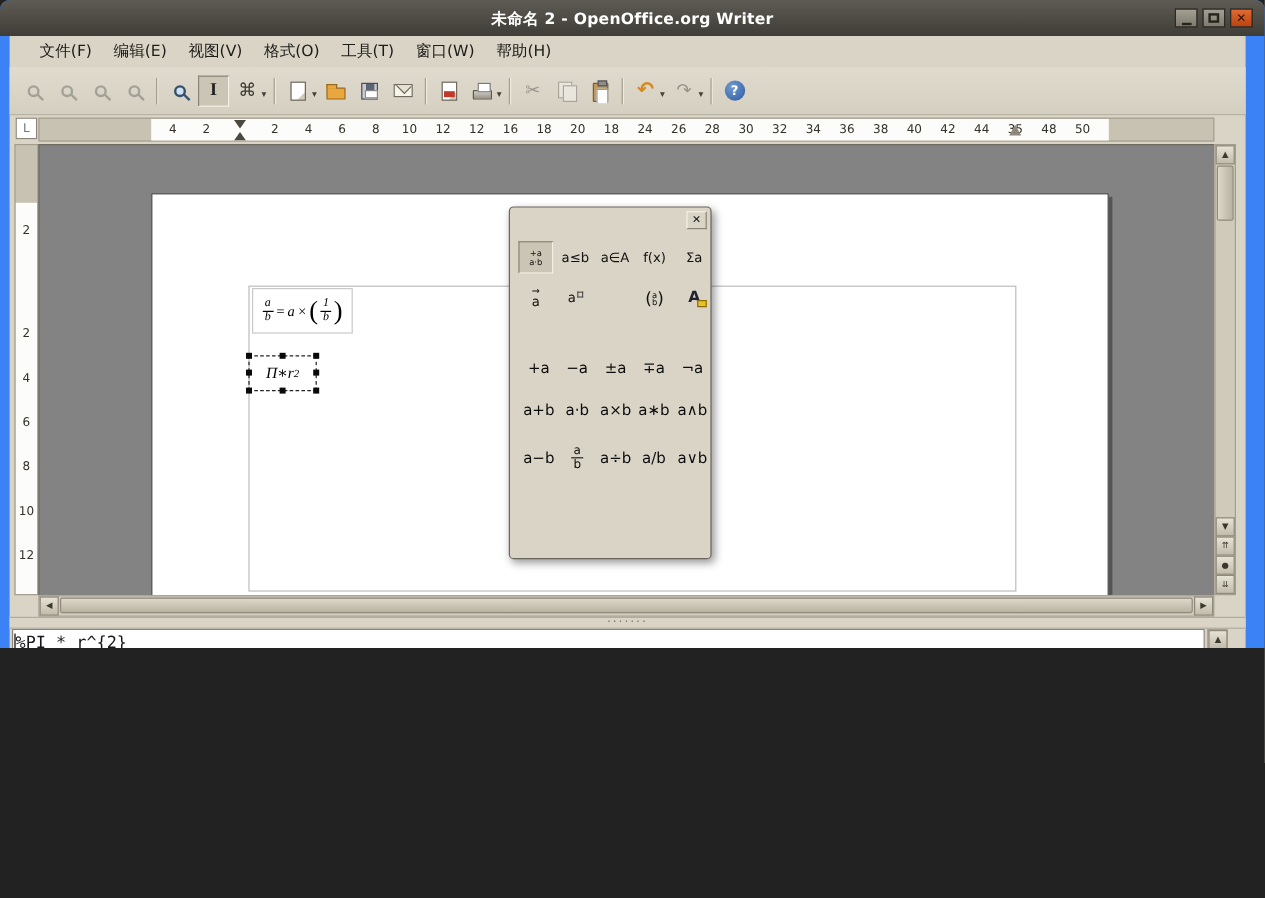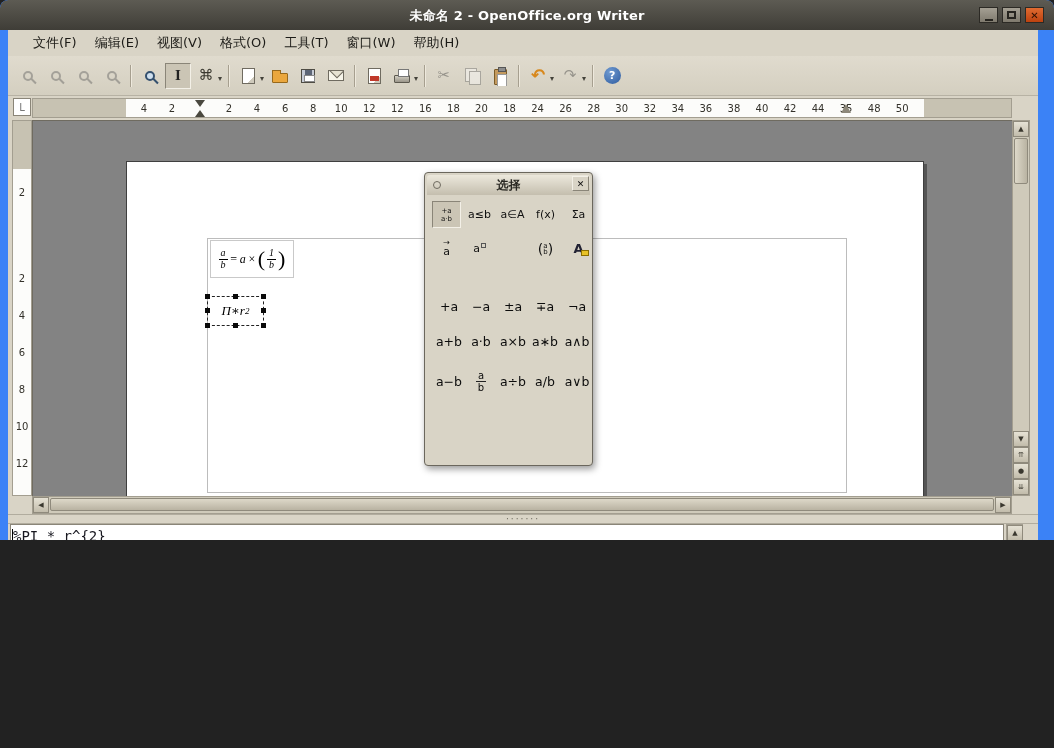--- a/index.html
+++ b/index.html
@@ -384,24 +384,20 @@
     <div class="statusbar">
       <div class="sfield" style="left:4px;width:303px"></div>
       <div class="sfield" style="left:310px;width:70px"></div>
       <div class="sfield" style="left:383px;width:58px">
         <span class="modicon"></span>
       </div>
     </div>
   </div>
 
   <div class="dialog">
-    <div class="dtitle">
-      <span class="dtext">选择</span>
-      <span class="ddot"></span>
-    </div>
     <div class="dclose">
         <span>✕</span>
       </div>
 
     <div class="cat pressed" style="left:7px;top:28px">
       <span class="two">+a</span>
       <span class="two">a·b</span>
     </div>
     <div class="cat" style="left:40px;top:28px">
         <span>a≤b</span>

